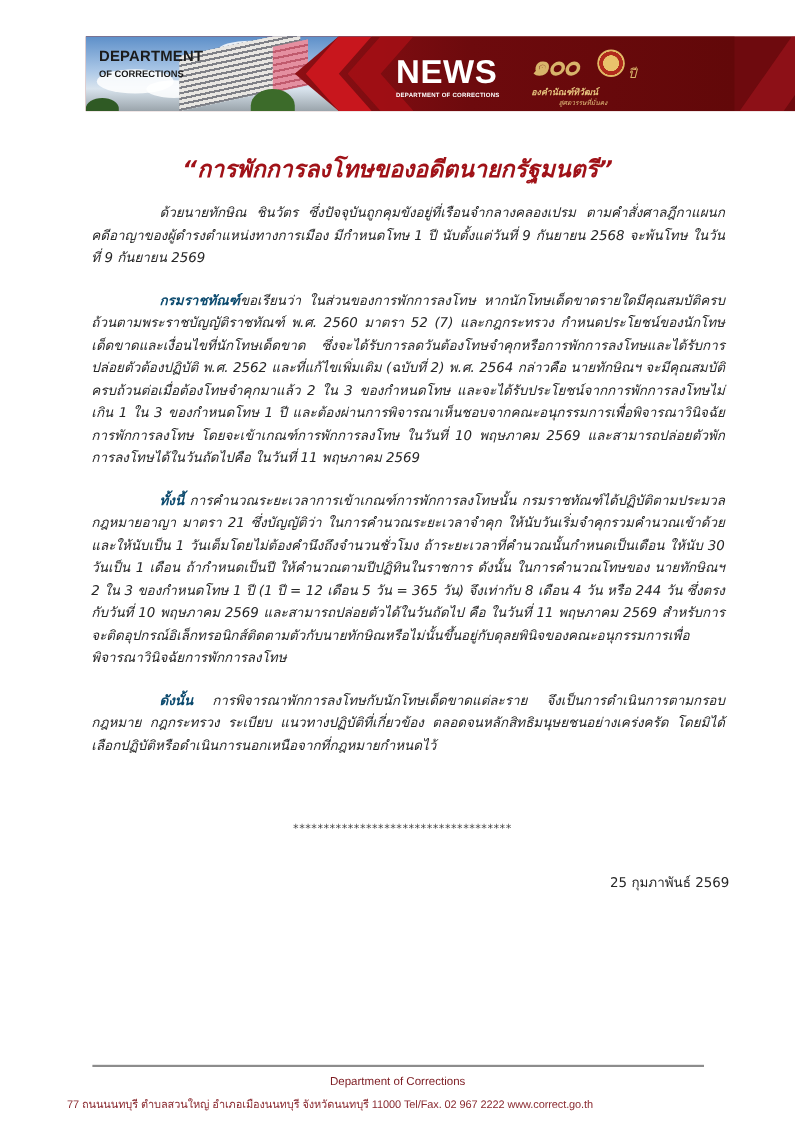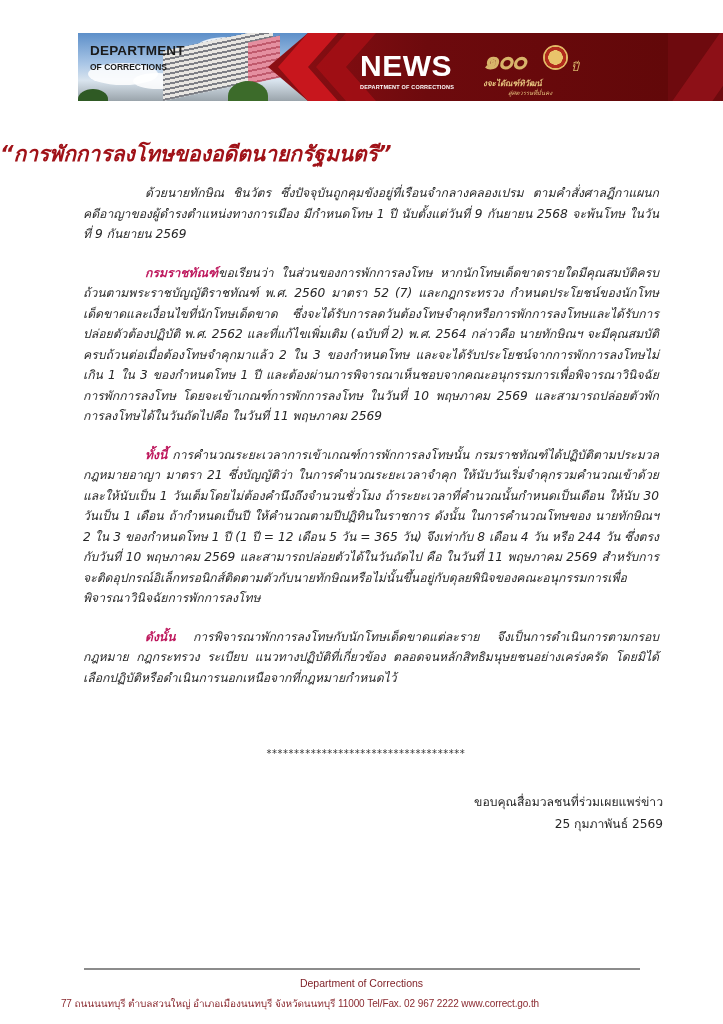--- a/index.html
+++ b/index.html
@@ -56,32 +56,32 @@
     }
     .emblem { position: absolute; left: 405px; top: 10px; width: 110px; height: 55px; font-style: italic; }
     .emblem-num { position: absolute; left: 0; top: 4px; font-family: "DejaVu Serif", serif; font-size: 26px; font-weight: bold; color: #d8b46a; letter-spacing: -2px; line-height: 1; }
     .emblem-seal { position: absolute; left: 60px; top: 2px; width: 25px; height: 25px; border-radius: 50%; background: radial-gradient(circle, #e9c36b 0 40%, #b12a1c 42% 60%, #e2b965 62% 100%); }
     .emblem-pi { position: absolute; left: 88px; top: 14px; color: #d8b46a; font-size: 12px; }
     .emblem-t1 { position: absolute; left: 0; top: 34px; color: #e5c27d; font-size: 8px; font-weight: bold; white-space: nowrap; }
     .emblem-t2 { position: absolute; left: 25px; top: 45px; color: #e5c27d; font-size: 6px; white-space: nowrap; }
 
     
     .headline {
-      position: absolute; left: 0; width: 723px; top: 142px; text-align: left;
+      position: absolute; left: 0; width: 723px; top: 142px; text-align: center;
       color: #a01218; font-family: "DejaVu Sans", sans-serif; font-size: 21px; font-weight: bold; font-style: italic; line-height: 1.2;
     }
 
     
     .body {
       position: absolute; left: 83px; top: 183px; width: 576px;
       font-family: "DejaVu Sans", sans-serif; font-size: 12.2px; line-height: 20.5px; color: #262626;
       text-align: justify; text-align-last: left;
     }
     .para { text-indent: 62px; margin-bottom: 18px; font-style: italic; }
-    .para b { font-weight: bold; color: #be185d; }
+    .para b { font-weight: bold; color: #0c4a6e; }
 
     .separator {
       position: absolute; left: 266px; top: 748px; font-family: "DejaVu Sans Mono", monospace; font-size: 10px; color: #333; letter-spacing: -0.5px;
     }
     .closing {
       position: absolute; right: 60px; top: 791px; text-align: right;
       font-family: "DejaVu Sans", sans-serif; font-size: 12.2px; line-height: 22px; color: #262626;
     }
     .closing div:last-child { padding-right: 0; }
 
@@ -119,21 +119,21 @@
     <span class="l2">OF CORRECTIONS</span>
   </div>
 
   <div class="news">NEWS</div>
   <div class="news-sub">DEPARTMENT OF CORRECTIONS</div>
 
   <div class="emblem">
     <div class="emblem-num">๑๐๐</div>
     <div class="emblem-seal"></div>
     <div class="emblem-pi">ปี</div>
-    <div class="emblem-t1">งจะไดัณฑ์ทิวัฒน์</div>
+    <div class="emblem-t1">องคำนัณฑ์ทิวัฒน์</div>
     <div class="emblem-t2">สู่ศตวรรษที่มั่นคง</div>
   </div>
 </div>
 
 <h1 class="headline">“การพักการลงโทษของอดีตนายกรัฐมนตรี”</h1>
 
 <div class="body">
   <p class="para">
     <b></b><span>ด้วยนายทักษิณ ชินวัตร ซึ่งปัจจุบันถูกคุมขังอยู่ที่เรือนจำกลางคลองเปรม ตามคำสั่งศาลฎีกาแผนกคดีอาญาของผู้ดำรงตำแหน่งทางการเมือง มีกำหนดโทษ 1 ปี นับตั้งแต่วันที่ 9 กันยายน 2568 จะพ้นโทษ ในวันที่ 9 กันยายน 2569</span>
   </p>
@@ -144,19 +144,18 @@
     <b>ทั้งนี้</b><span> การคำนวณระยะเวลาการเข้าเกณฑ์การพักการลงโทษนั้น กรมราชทัณฑ์ได้ปฏิบัติตามประมวลกฎหมายอาญา มาตรา 21 ซึ่งบัญญัติว่า ในการคำนวณระยะเวลาจำคุก ให้นับวันเริ่มจำคุกรวมคำนวณเข้าด้วยและให้นับเป็น 1 วันเต็มโดยไม่ต้องคำนึงถึงจำนวนชั่วโมง ถ้าระยะเวลาที่คำนวณนั้นกำหนดเป็นเดือน ให้นับ 30 วันเป็น 1 เดือน ถ้ากำหนดเป็นปี ให้คำนวณตามปีปฏิทินในราชการ ดังนั้น ในการคำนวณโทษของ นายทักษิณฯ 2 ใน 3 ของกำหนดโทษ 1 ปี (1 ปี = 12 เดือน 5 วัน = 365 วัน) จึงเท่ากับ 8 เดือน 4 วัน หรือ 244 วัน ซึ่งตรงกับวันที่ 10 พฤษภาคม 2569 และสามารถปล่อยตัวได้ในวันถัดไป คือ ในวันที่ 11 พฤษภาคม 2569 สำหรับการจะติดอุปกรณ์อิเล็กทรอนิกส์ติดตามตัวกับนายทักษิณหรือไม่นั้นขึ้นอยู่กับดุลยพินิจของคณะอนุกรรมการเพื่อพิจารณาวินิจฉัยการพักการลงโทษ</span>
   </p>
   <p class="para">
     <b>ดังนั้น</b><span> การพิจารณาพักการลงโทษกับนักโทษเด็ดขาดแต่ละราย จึงเป็นการดำเนินการตามกรอบกฎหมาย กฎกระทรวง ระเบียบ แนวทางปฏิบัติที่เกี่ยวข้อง ตลอดจนหลักสิทธิมนุษยชนอย่างเคร่งครัด โดยมิได้เลือกปฏิบัติหรือดำเนินการนอกเหนือจากที่กฎหมายกำหนดไว้</span>
   </p>
 </div>
 
 <div class="separator">************************************</div>
 
 <div class="closing">
-  <div>ขอบคุณสื่อมวลชนที่ร่วมเผยแพร่ข่าว</div>
   <div>25 กุมภาพันธ์ 2569</div>
 </div>
 
 <div class="footer-rule"></div>
 <div class="footer-dept">Department of Corrections</div>
 <div class="footer-addr">77 ถนนนนทบุรี ตำบลสวนใหญ่ อำเภอเมืองนนทบุรี จังหวัดนนทบุรี 11000 Tel/Fax. 02 967 2222  www.correct.go.th</div>
 
 </body></html>

